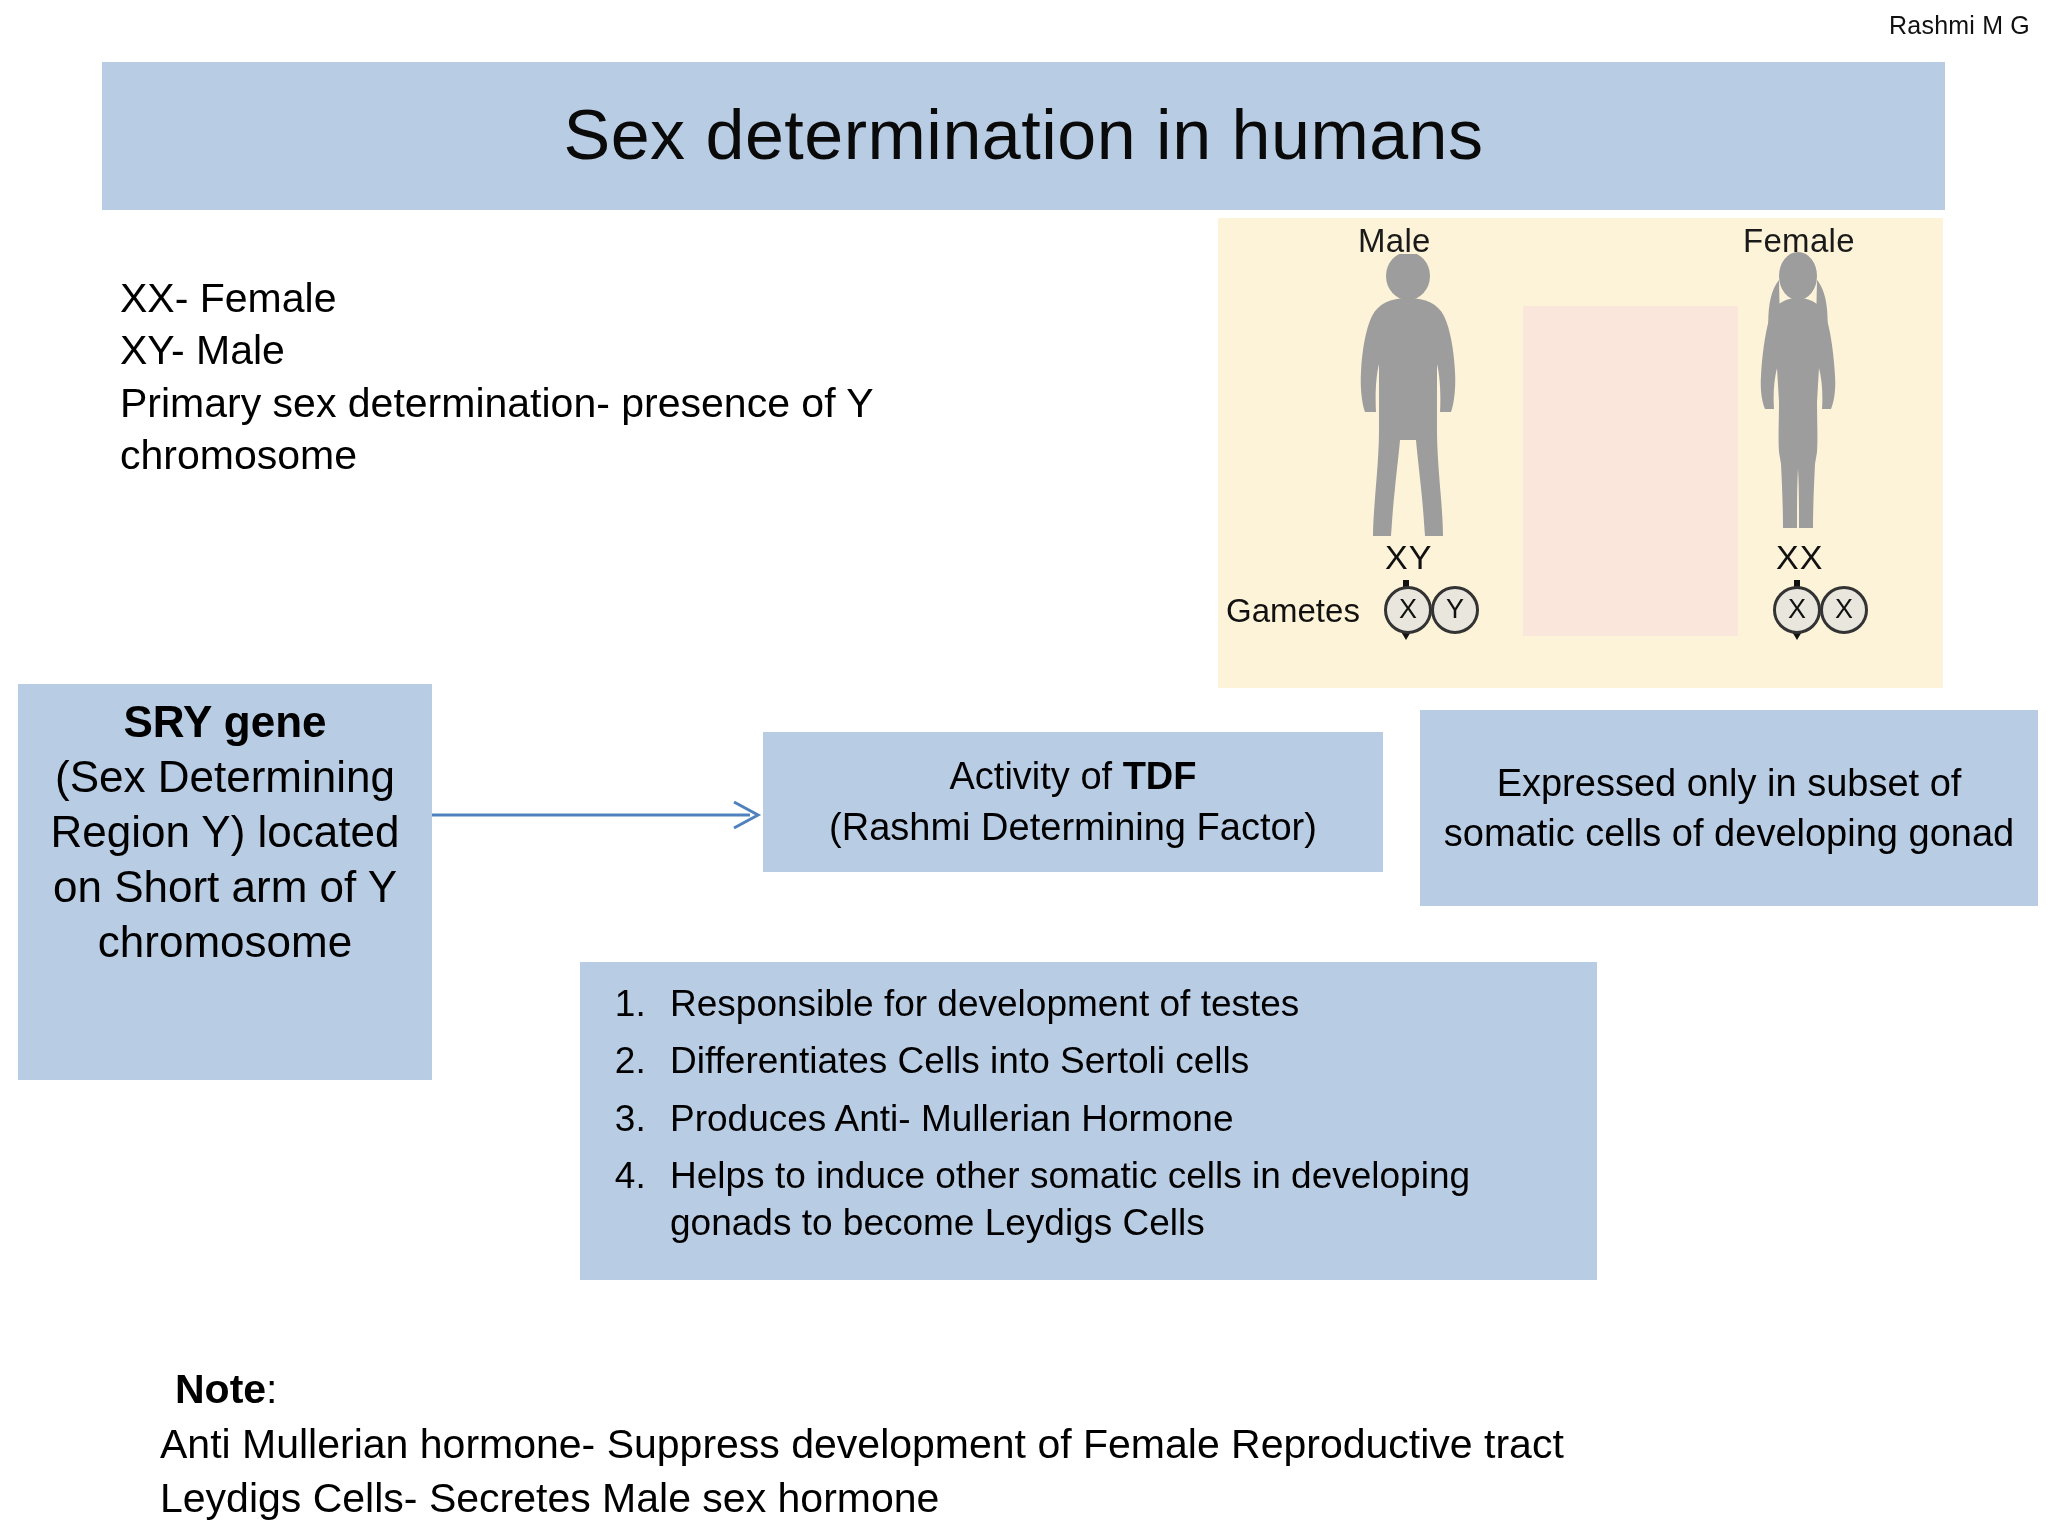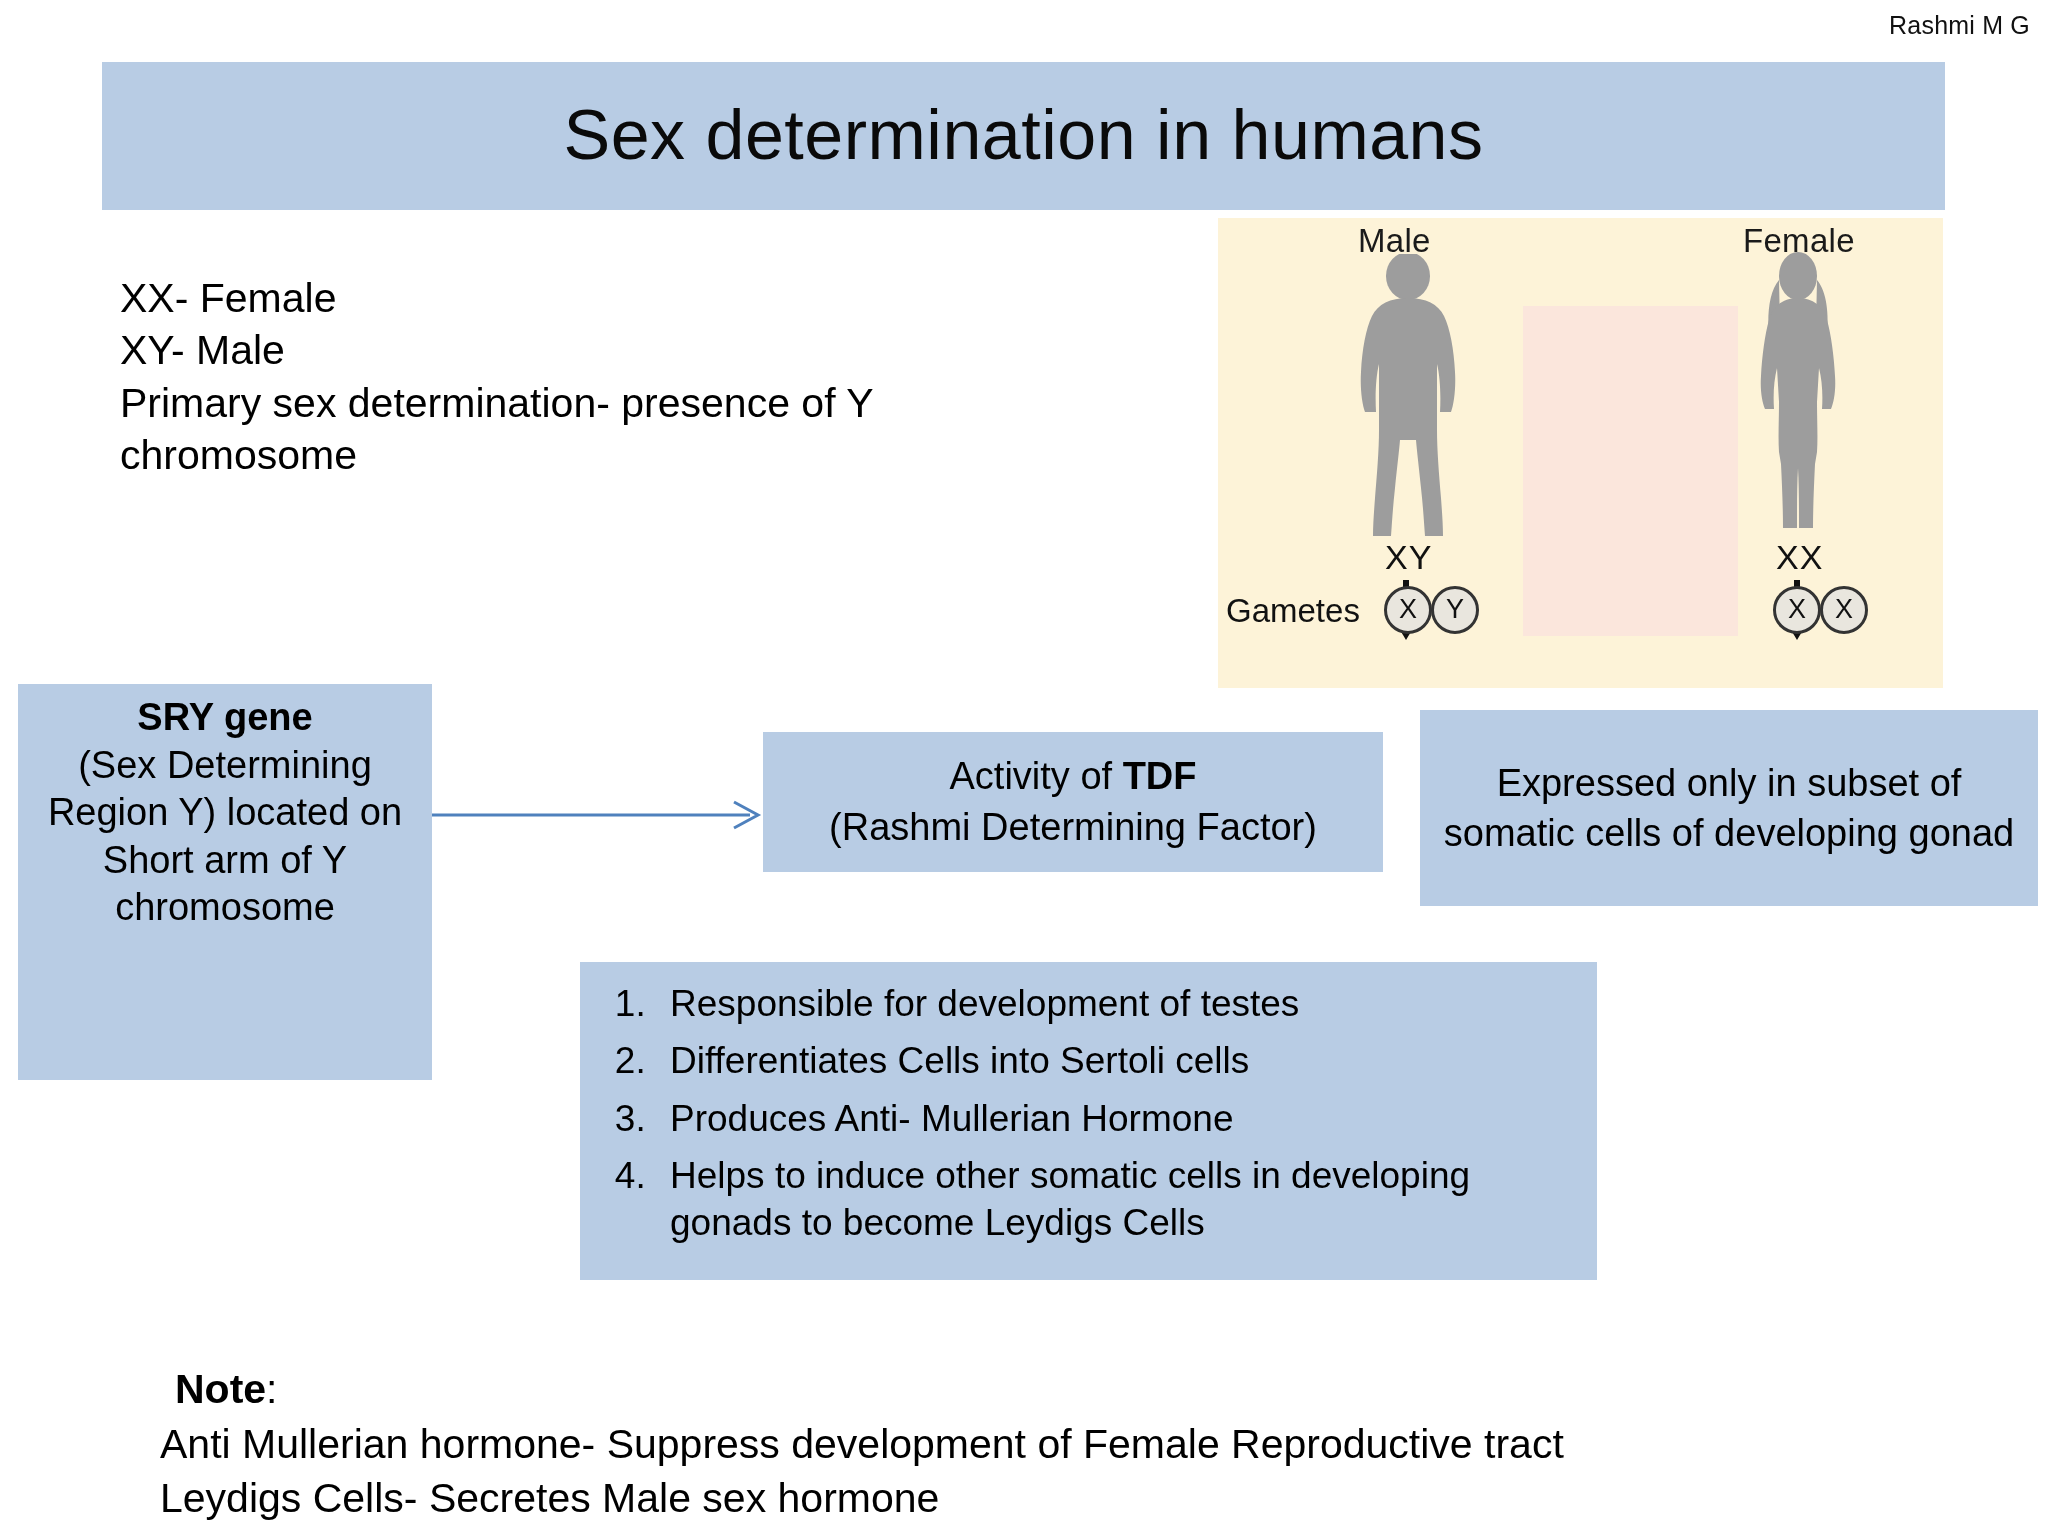--- a/index.html
+++ b/index.html
@@ -157,21 +157,21 @@
     background: #b8cce4;
     color: #000000;
     box-sizing: border-box;
   }
 
   .box-sry {
     left: 18px;
     top: 684px;
     width: 414px;
     height: 396px;
-    font-size: 38px;
+    font-size: 44px;
     line-height: 1.25;
     text-align: center;
     padding: 10px 6px 0 6px;
   }
   .box-sry .hdr { font-weight: bold; }
 
   .box-tdf {
     left: 763px;
     top: 732px;
     width: 620px;

